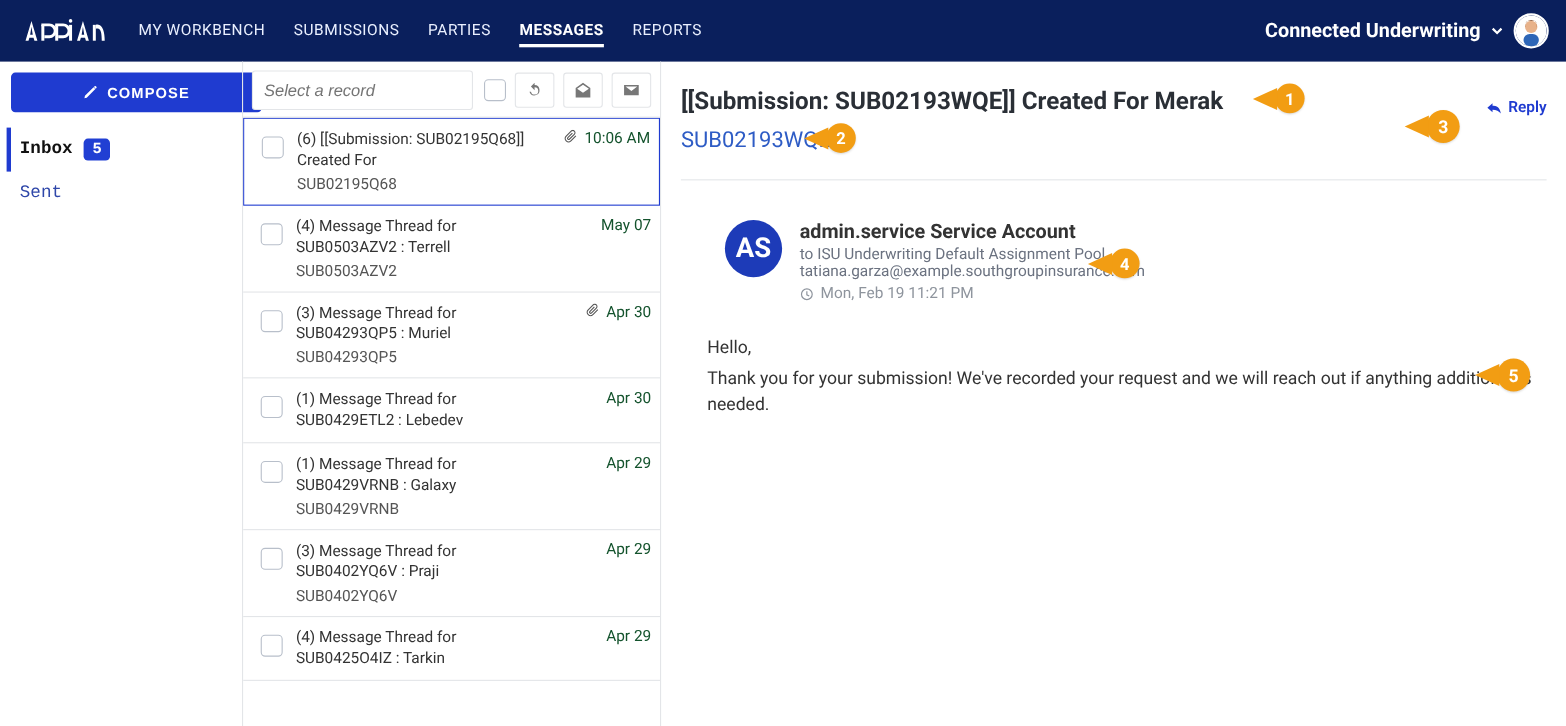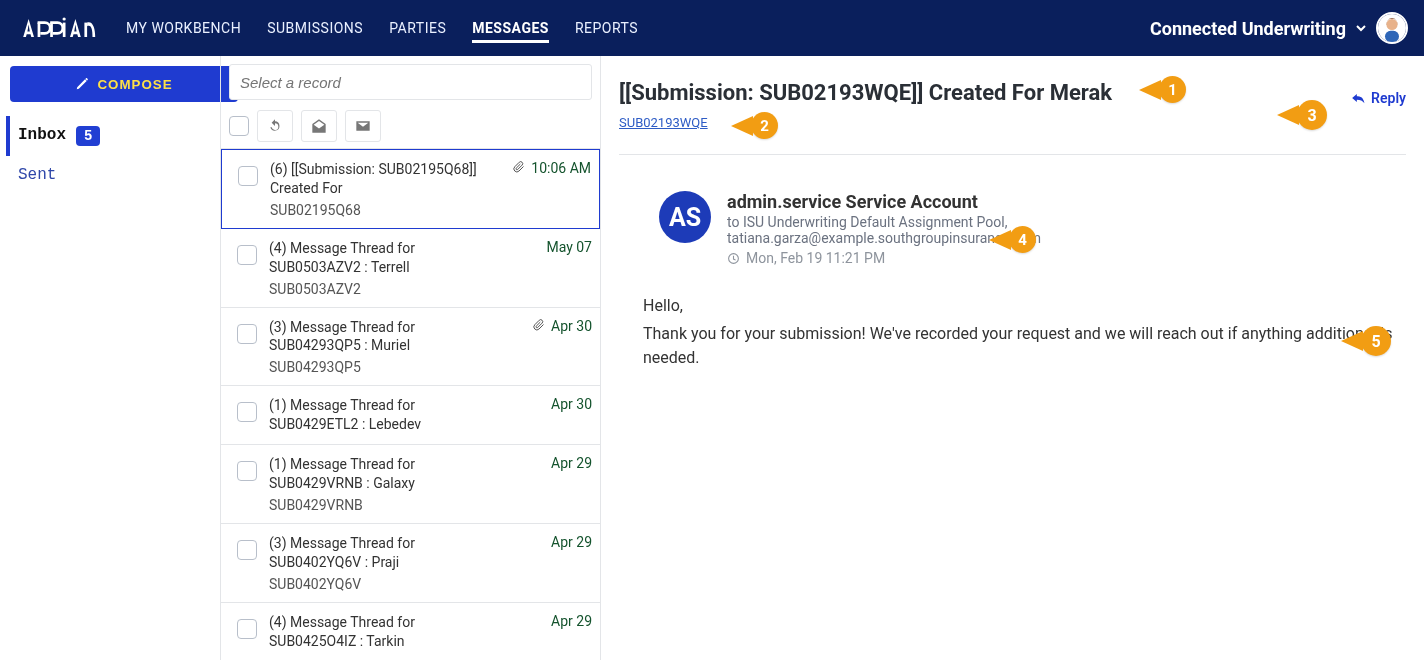--- a/index.html
+++ b/index.html
@@ -37,53 +37,53 @@
   .ws { display: flex; align-items: center; gap: 10px; }
   .ws-name { font-weight: 700; font-size: 18px; }
   .caret { width: 10px; height: 10px; display: inline-block; }
   .avatar-img { width: 32px; height: 32px; border-radius: 50%; border: 2px solid #fff; }
 
   
   .main { display: grid; grid-template-columns: 220px 380px 1fr; height: calc(100% - 56px); }
 
   
   .sidebar { padding: 10px 10px; }
-  .compose-btn { width: 228px; height: 36px; background: var(--blue); color: #fde047; border: none; border-radius: 4px; display: inline-flex; align-items: center; justify-content: center; gap: 8px; font-weight: 700; letter-spacing: 1px; cursor: pointer; }
+  .compose-btn { width: 228px; height: 36px; background: var(--blue); color: #ffffff; border: none; border-radius: 4px; display: inline-flex; align-items: center; justify-content: center; gap: 8px; font-weight: 700; letter-spacing: 1px; cursor: pointer; }
   .compose-btn svg { fill: #fff; }
   .folders { margin-top: 14px; }
   .folder { display: flex; align-items: flex-start; gap: 10px; padding: 10px 8px; cursor: pointer; font-family: Liberation Mono, monospace; }
   .folder.active { border-left: 4px solid var(--blue); margin-left: -4px; }
   .folder .label { font-size: 16px; }
   .folder.active .label { font-weight: 700; color: #111; }
   .badge { background: var(--badge); color: #fff; border-radius: 4px; font-weight: 700; padding: 2px 8px; font-size: 14px; }
   .folder.sent .label { color: #2f47a9; }
 
   
   .list { border-left: 1px solid var(--line); display: flex; flex-direction: column; min-width: 0; }
-  .list-toolbar { padding: 8px 8px 6px 8px; display: flex; flex-direction: column; gap: 10px; }
+  .list-toolbar { padding: 8px 8px 6px 8px; display: flex; flex-direction: row; gap: 10px; }
   .search { display: block; width: 100%; height: 36px; border: 1px solid var(--line); border-radius: 3px; padding: 0 10px; font-size: 15px; color: #777; font-style: italic; }
   .tools { display: flex; align-items: center; gap: 8px; }
   .chk { width: 20px; height: 20px; border: 1.5px solid #b8bfca; border-radius: 4px; display: inline-block; background: #fff; }
   .tool-btn { width: 36px; height: 32px; border: 1px solid var(--line); border-radius: 3px; background: #fff; display: inline-flex; align-items: center; justify-content: center; color: #6d7482; cursor: pointer; }
   .tool-btn svg { fill: #777; }
 
   .items { border-top: 1px solid var(--line); overflow-y: auto; }
   .item { display: grid; grid-template-columns: 36px 1fr 84px; column-gap: 4px; align-items: start; padding: 10px 8px 10px 8px; border-bottom: 1px solid var(--line); cursor: pointer; }
   .item.selected { border: 1px solid var(--blue); border-bottom: 1px solid var(--blue); }
   .item .left { display: flex; align-items: flex-start; justify-content: center; padding-top: 6px; }
   .item .title { color: #333; font-size: 14px; line-height: 1.35; max-width: 258px; }
   .item .sub { color: #555; font-size: 14px; margin-top: 4px; }
   .item .right { display: flex; align-items: center; justify-content: flex-end; gap: 6px; color: #14532d; font-size: 14px; white-space: nowrap; }
   .attach svg { fill: #555; }
 
   
   .detail { border-left: 1px solid var(--line); position: relative; padding: 6px 18px 0 18px; }
   .detail-top { position: relative; border-bottom: 1px solid var(--line); padding: 18px 0 24px 0; }
   .subject { font-size: 22px; font-weight: 700; color: #2a2f36; margin: 0; }
-  .sublink { margin-top: 10px; color: var(--link); font-size: 13px; text-decoration: underline; display: inline-block; cursor: pointer; }
+  .sublink { margin-top: 10px; color: var(--link); font-size: 20px; display: inline-block; cursor: pointer; }
   .reply { position: absolute; right: 0; top: 28px; color: var(--blue); font-weight: 600; display: inline-flex; align-items: center; gap: 6px; cursor: pointer; }
   .reply svg { fill: var(--blue); }
   .msg { display: flex; gap: 16px; padding: 36px 0 0 40px; }
   .avatar-circle { width: 52px; height: 52px; border-radius: 50%; background: #1d3bb8; color: #fff; display: flex; align-items: center; justify-content: center; font-weight: 700; font-size: 25px; }
   .sender { }
   .sender-name { font-weight: 700; font-size: 18px; }
   .sender-to { color: var(--muted); font-size: 14px; margin-top: 2px; }
   .sender-email { color: var(--muted); font-size: 14px; }
   .sender-time { color: var(--muted2); font-size: 14px; margin-top: 4px; display: inline-flex; align-items: center; gap: 6px; }
   .body { margin: 26px 0 0 24px; font-size: 16px; line-height: 1.5; color: #333; max-width: 760px; }

